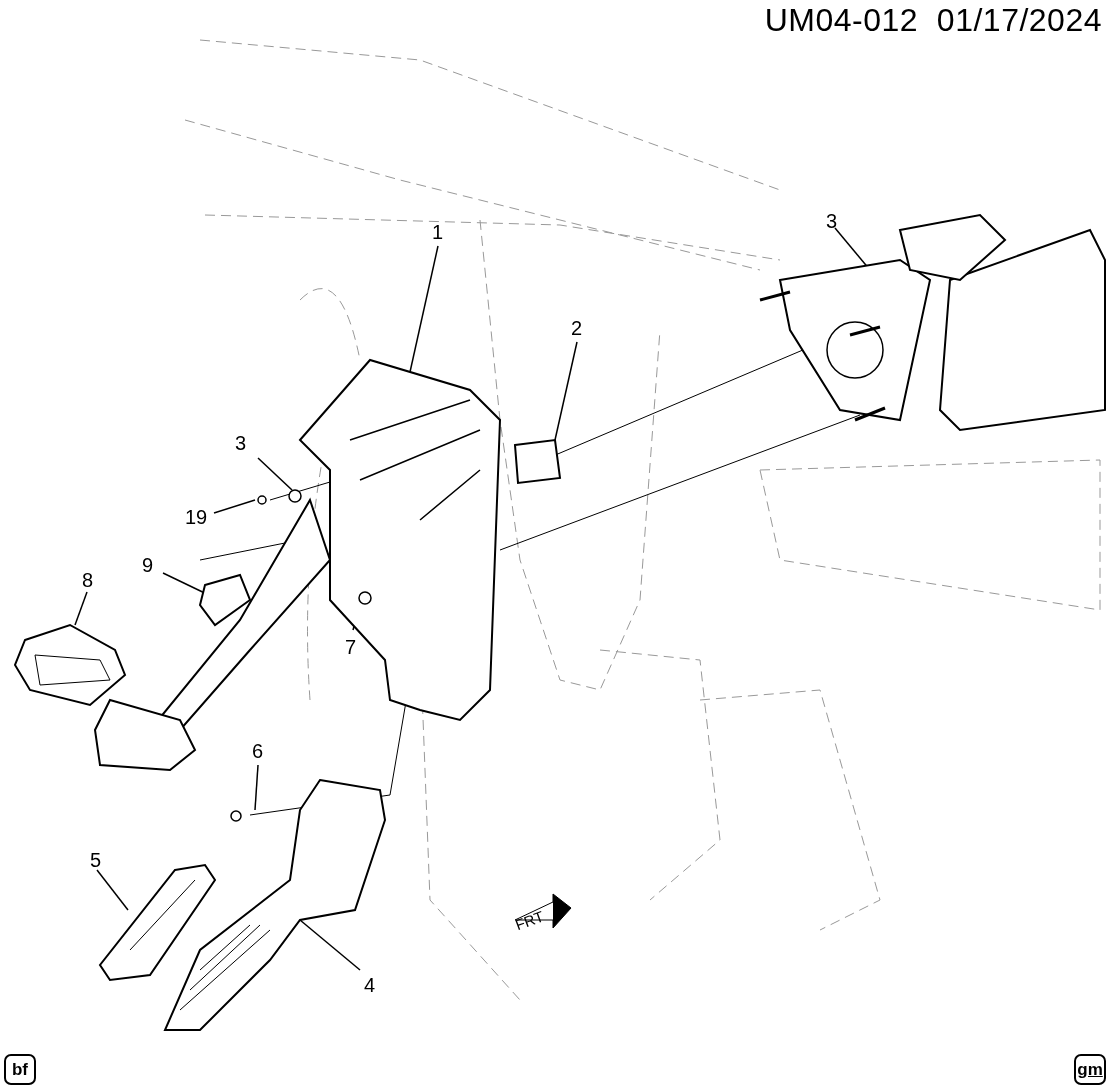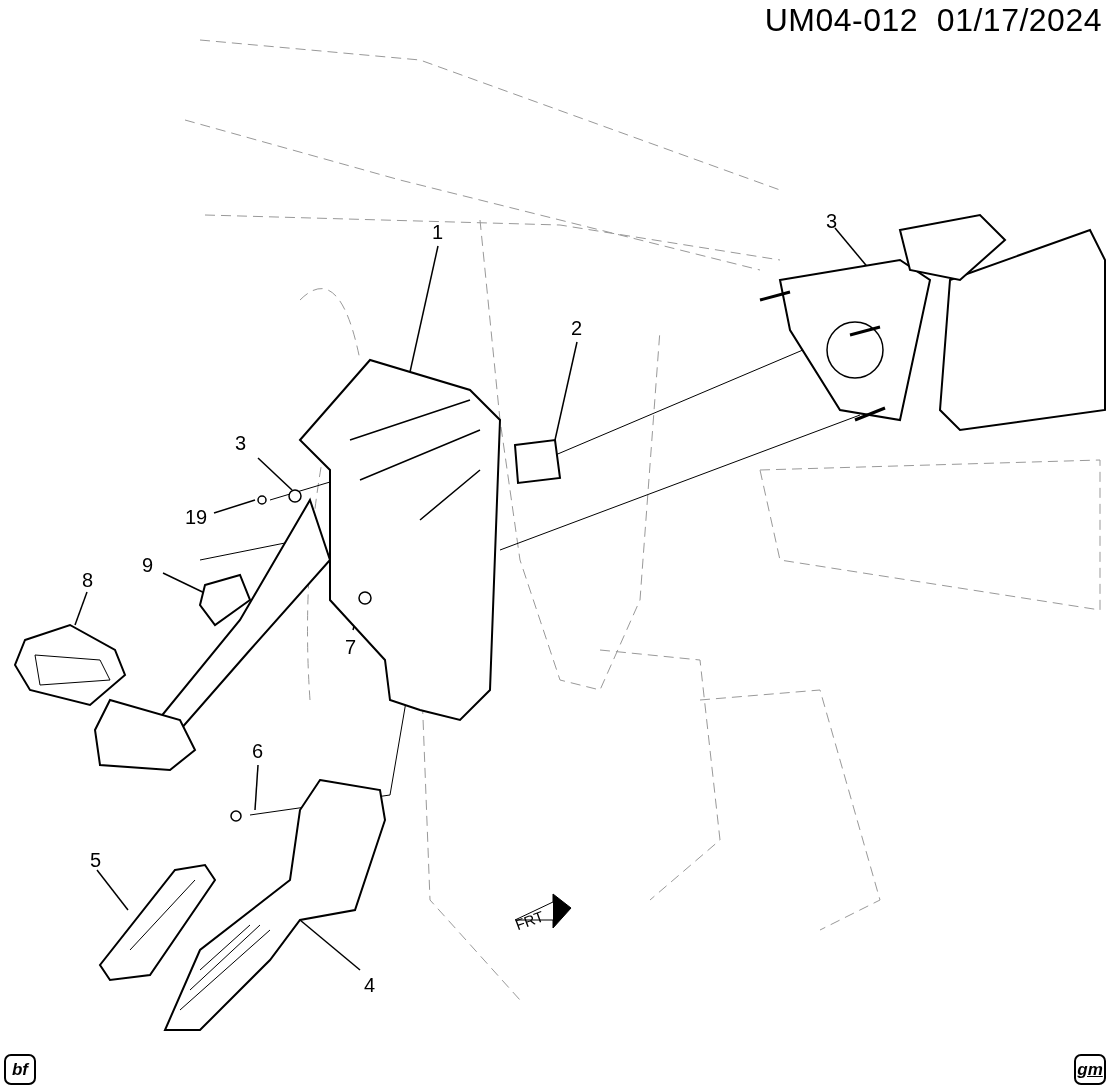--- a/index.html
+++ b/index.html
@@ -2,21 +2,21 @@
 <html><head>
 <meta charset="utf-8">
 <style>
   html, body { margin:0; padding:0; background:#fff; }
   body { width:1108px; height:1087px; position:relative; overflow:hidden;
          font-family:"Liberation Sans", sans-serif; color:#000; }
   .header { position:absolute; top:2px; right:6px; font-size:32px; letter-spacing:0.5px; white-space:pre; }
   svg.diagram { position:absolute; left:0; top:0; }
   .callout { position:absolute; font-size:20px; line-height:1; }
   .badge { position:absolute; border:2px solid #000; border-radius:7px; font-size:17px; font-weight:bold;
-           width:28px; height:27px; display:flex; align-items:center; justify-content:center;font-style:italic; }
+           width:28px; height:27px; display:flex; align-items:center; justify-content:center; }
 </style>
 </head>
 <body>
 
 <div class="header">UM04-012  01/17/2024</div>
 
 <svg class="diagram" width="1108" height="1087" viewBox="0 0 1108 1087" fill="none" stroke="#000">
 
   <g stroke="#999" stroke-width="1" stroke-dasharray="10 6">
     <path d="M200 40 L420 60 L780 190"></path>

